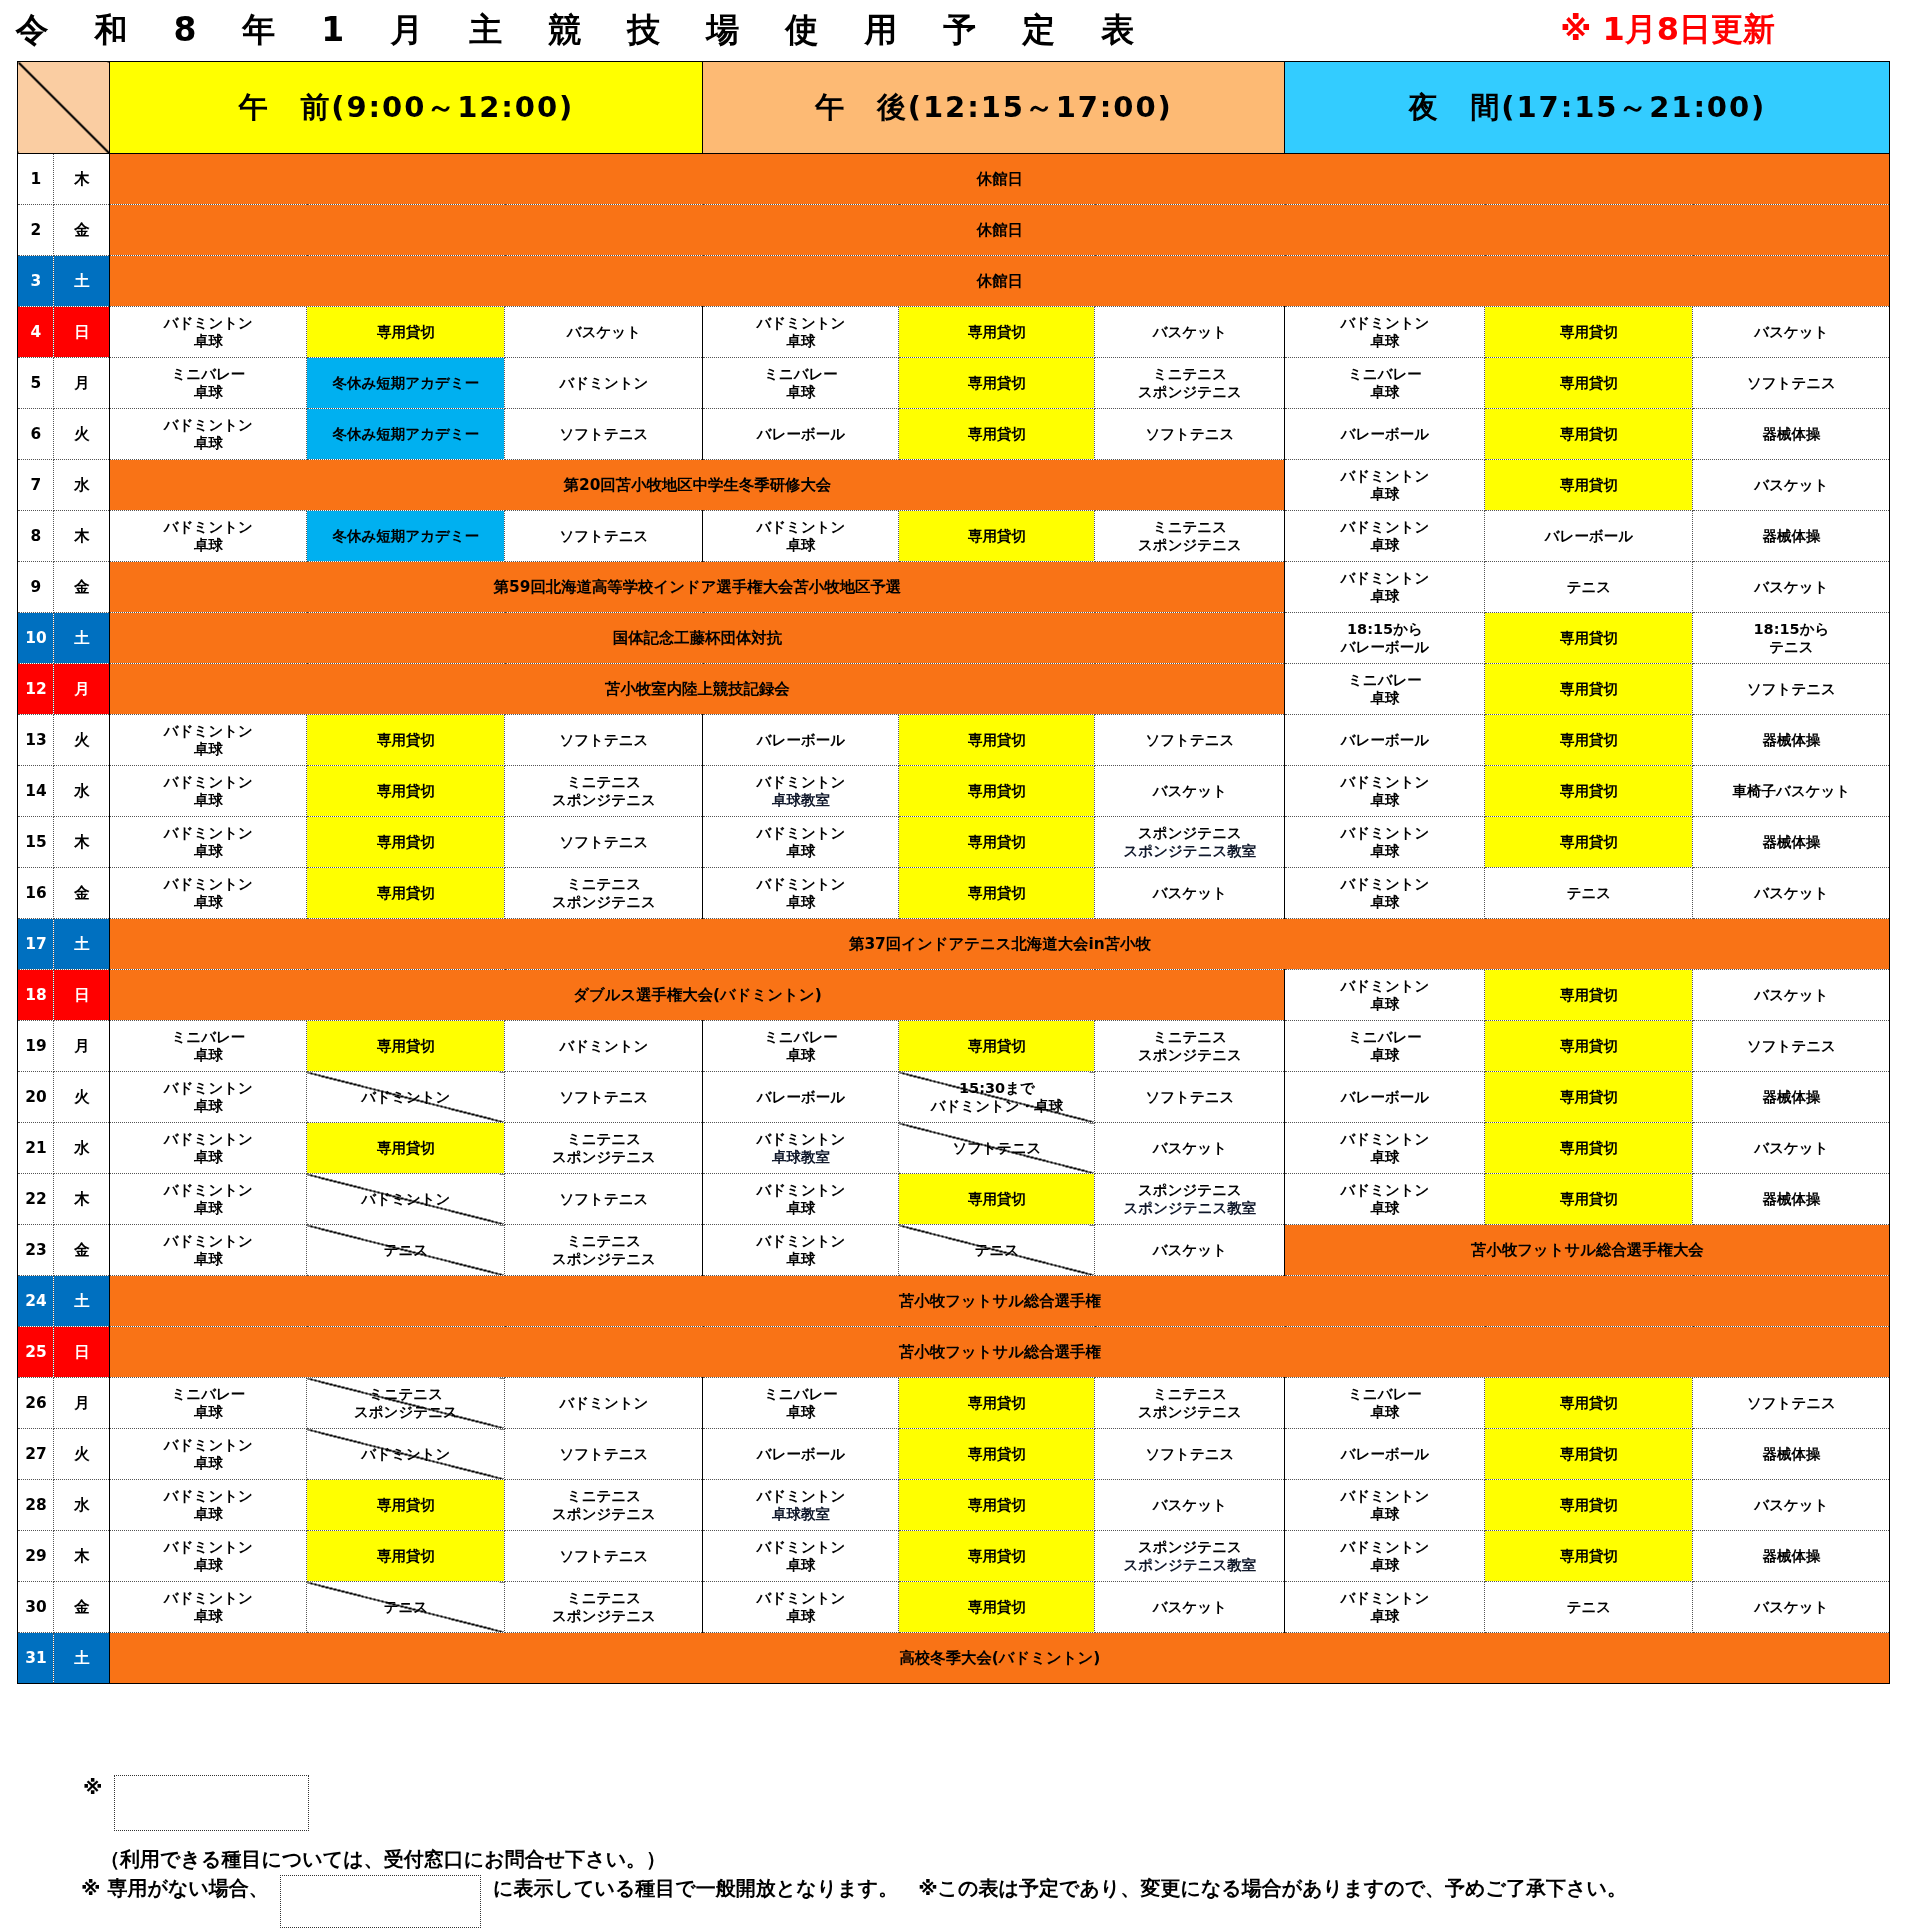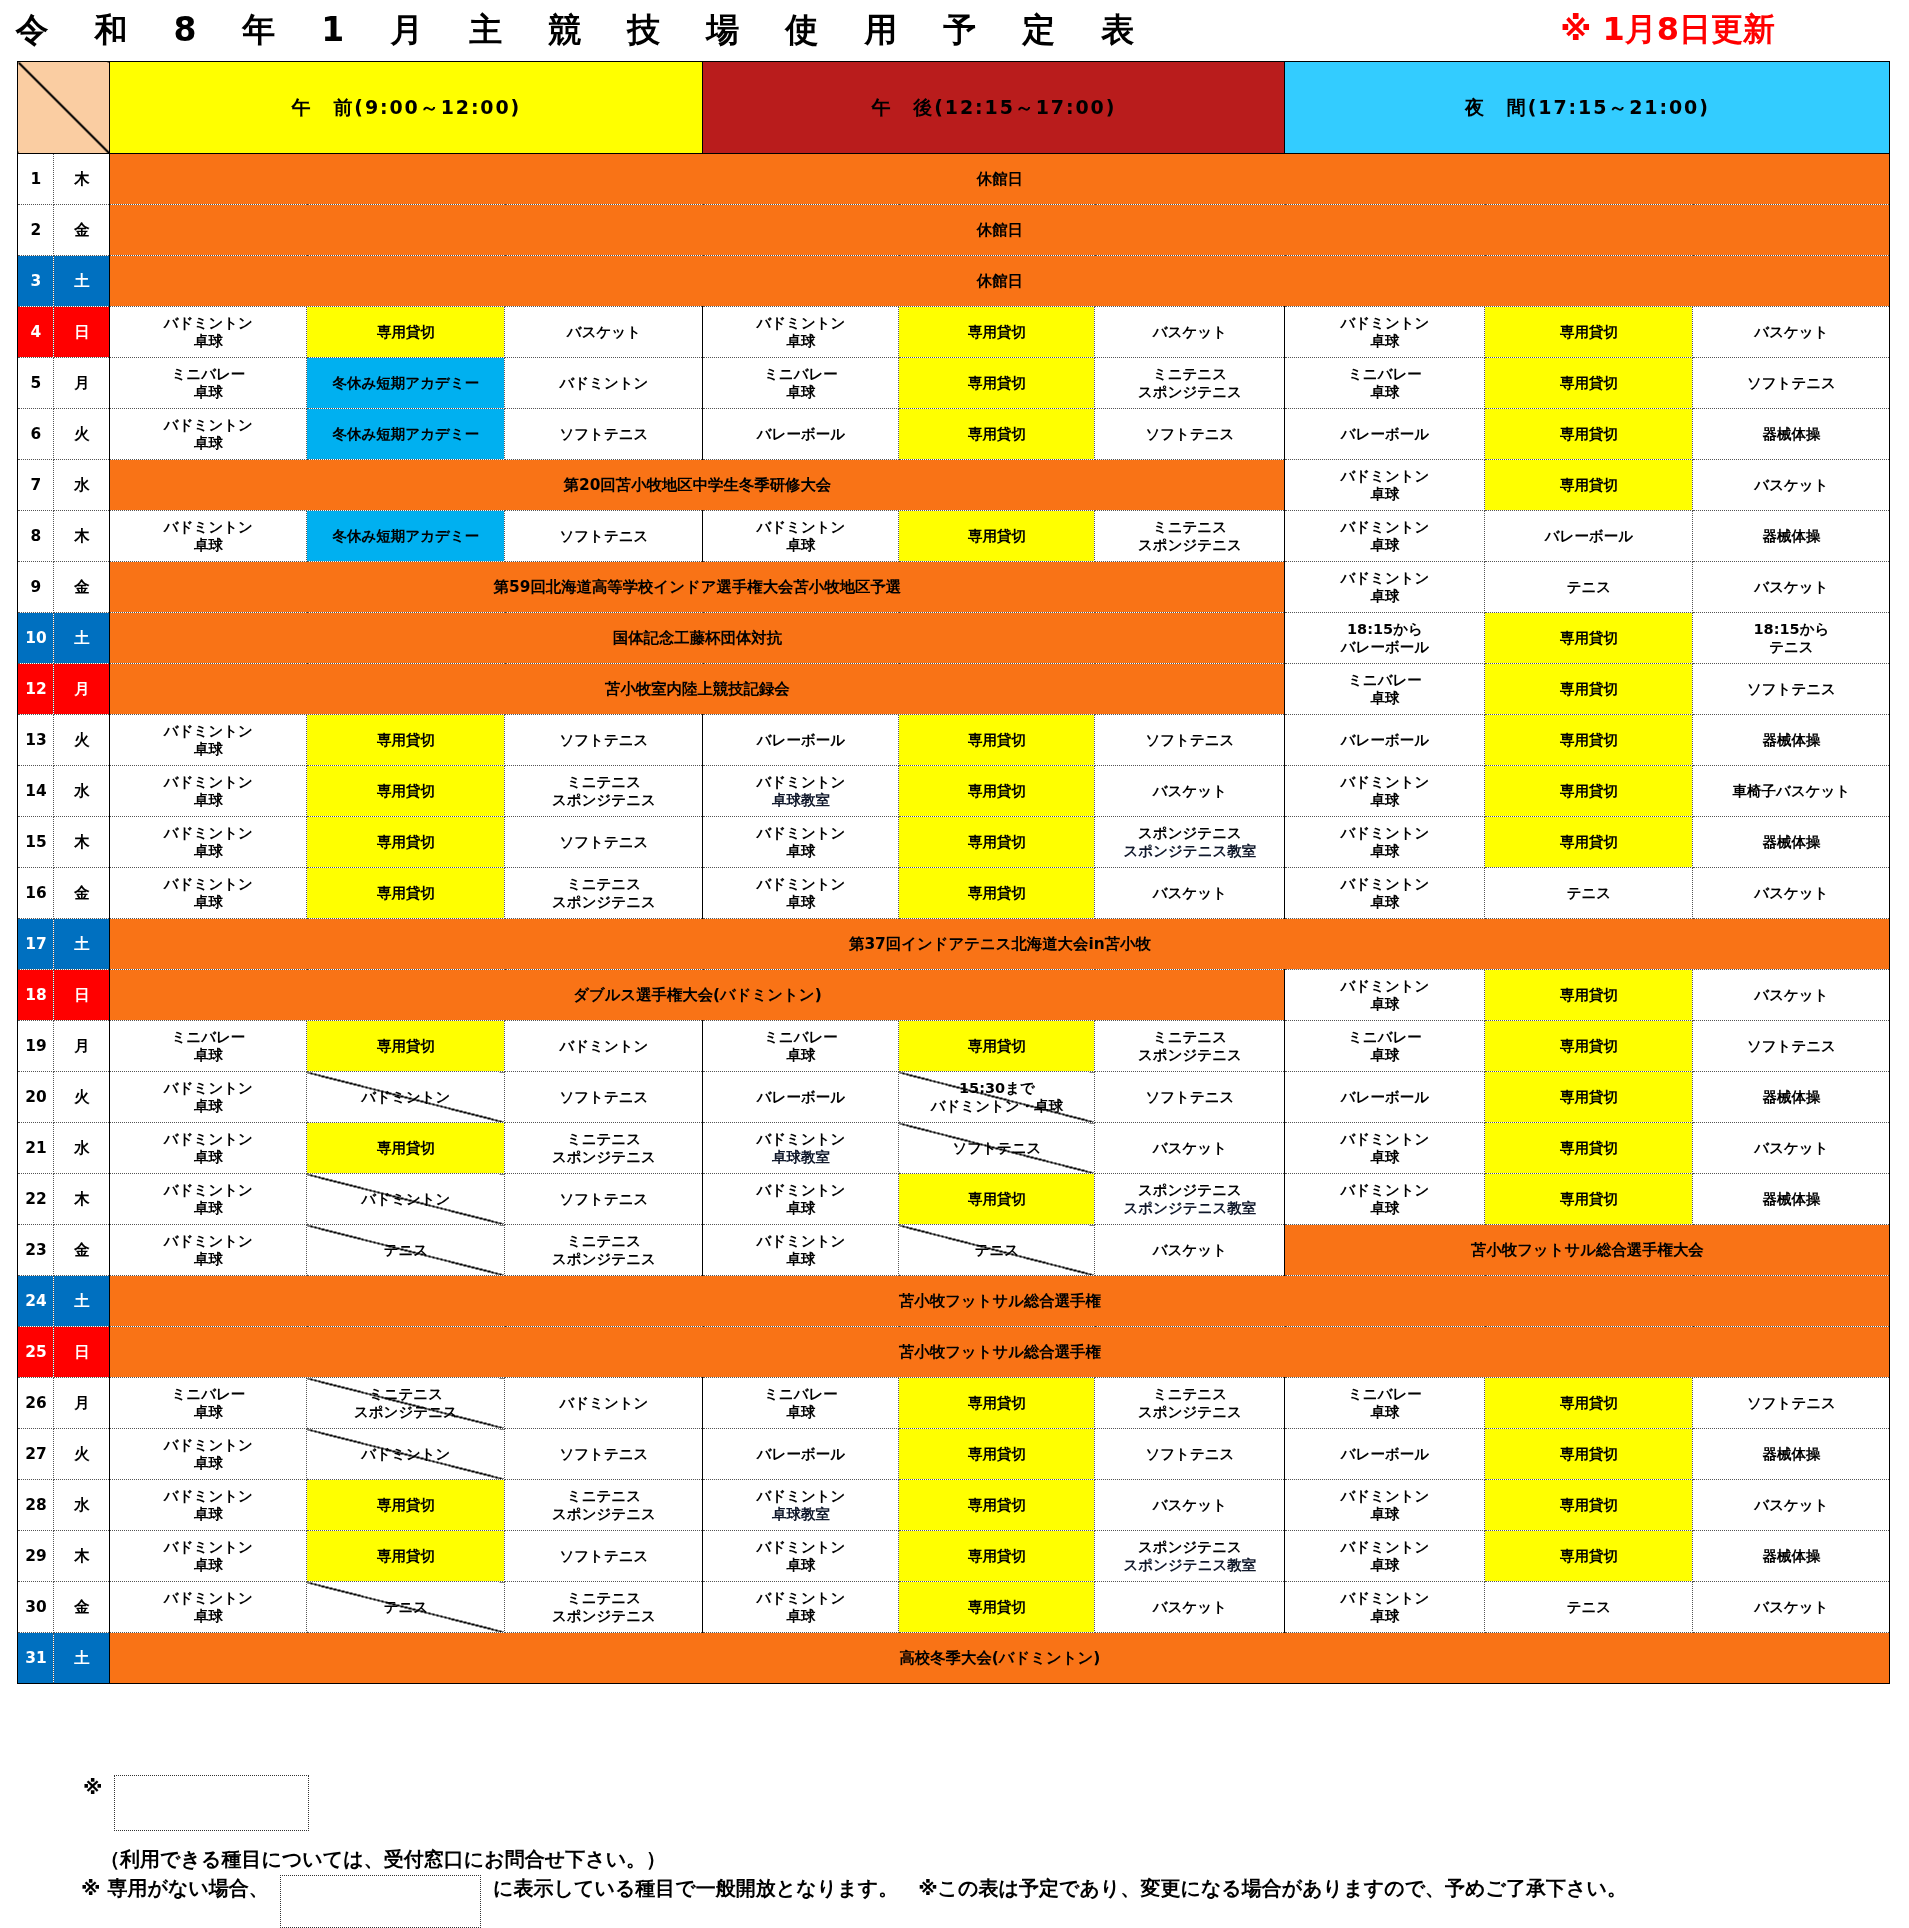--- a/index.html
+++ b/index.html
@@ -13,23 +13,23 @@
   .update-note{font-size:32px;font-weight:bold;color:#FF0000;border-bottom:2.9px solid #FF0000;white-space:nowrap;padding-bottom:15px;}
   
   table.sched{position:absolute;top:61px;left:17.4px;width:1871px;border-collapse:collapse;table-layout:fixed;border:1.9px solid #000;}
   table.sched td{border-right:1px dotted #555;border-bottom:1px dotted #555;text-align:center;vertical-align:middle;padding:1px 1.9px;overflow:hidden;font-weight:bold;}
   table.sched td.sec{border-right:1px solid #000;}
   table.sched thead td{border-bottom:1px solid #000;}
   thead tr{height:92px;}
   tbody tr{height:51px;}
   .corner{background:#FACDA2;}
   .h-am{background:#FFFF00;}
-  .h-pm{background:#b91c1c;}
+  .h-pm{background:#fdba74;}
   .h-night{background:#33CCFF;}
-  .h-label{font-size:19px;font-weight:bold;letter-spacing:1.9px;}
+  .h-label{font-size:29px;font-weight:bold;letter-spacing:1.9px;}
   .day-num,.day-wd{background:#fff;font-size:15.4px;font-weight:bold;}
   .sat{background:#0070C0;color:#fff;}
   .sun,.hol{background:#FF0000;color:#fff;}
   .cell{font-size:14.5px;line-height:18.3px;background:#fff;}
   .cell.rent{background:#FFFF00;}
   .cell.acad{background:#00B0F0;}
   .cell.event{background:#f97316;font-size:15.4px;}
   .blue-text{color:#0f172a;}
   .diag{background-image:linear-gradient(to top right,transparent calc(50% - 0.8px),#000 calc(50% - 0.8px),#000 calc(50% + 0.8px),transparent calc(50% + 0.8px));}
   

